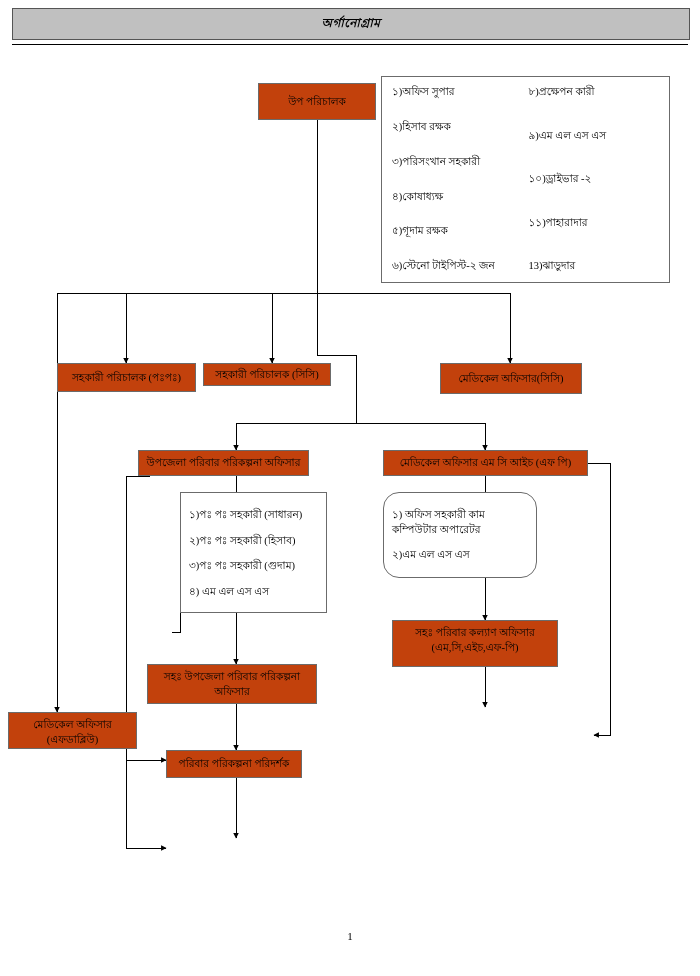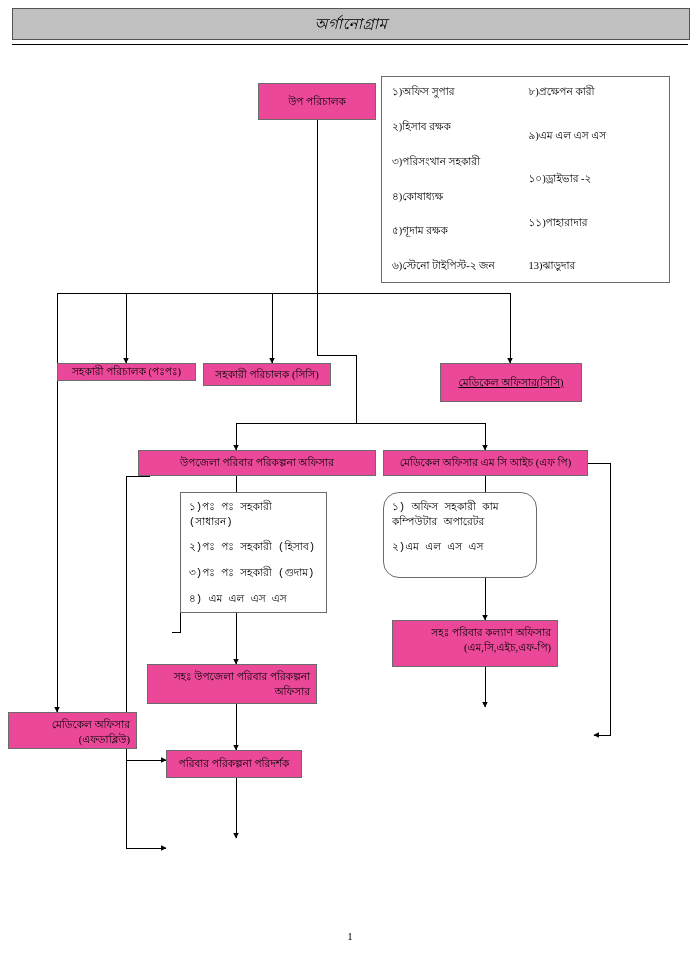--- a/index.html
+++ b/index.html
@@ -7,44 +7,44 @@
     width:700px;height:976px;background:#ffffff;position:relative;
     font-family:"Liberation Serif","DejaVu Serif",serif;
     color:#000;overflow:hidden;
   }
   #chart{position:absolute;left:0;top:0;width:700px;height:976px;}
 
   .banner{
     position:absolute;left:12px;top:8px;width:676px;height:30px;
     background:#c0c0c0;border:1px solid #555;
     display:flex;align-items:center;justify-content:center;
-    font-size:15px;font-style:italic;font-weight:normal;letter-spacing:.5px;
+    font-size:12px;font-style:italic;font-weight:bold;letter-spacing:.5px;
   }
   .rule{position:absolute;left:12px;top:44px;width:676px;height:1px;background:#000;}
 
   .node{
-    position:absolute;border:1px solid #6b6b6b;background:#ec4899;
+    position:absolute;border:1px solid #6b6b6b;background:#c2410c;
     font-size:10.5px;line-height:1.45;box-sizing:border-box;
     padding:4px 6px;z-index:3;
   }
   .node.ctr{display:flex;align-items:center;justify-content:center;text-align:center;}
-  .node.lft{text-align:right;}
+  .node.lft{text-align:center;}
 
   .listbox{
     position:absolute;border:1px solid #6b6b6b;background:#fff;
     box-sizing:border-box;z-index:3;font-size:10.5px;line-height:1.4;
   }
   #staff-list{left:381px;top:76px;width:289px;height:207px;padding:8px 10px;}
   #staff-list .cols{display:flex;height:100%;}
   #staff-list .col{flex:1;display:flex;flex-direction:column;justify-content:space-between;}
   #staff-list .col.right{padding-left:6px;}
   #staff-list .it{white-space:pre-line;}
 
   .subbox{padding:7px 8px;}
-  .subbox .it{margin:0 0 11px 0;white-space:pre-line;font-family:Liberation Mono, monospace;}
+  .subbox .it{margin:8px 0 11px 0;white-space:pre-line;}
   .subbox .it:last-child{margin-bottom:0;}
 
   .svg-layer{position:absolute;left:0;top:0;width:700px;height:976px;z-index:1;}
 
   .pagenum{
     position:absolute;left:0;top:930px;width:700px;text-align:center;
     font-size:11px;
   }
 </style>
 </head>
@@ -125,33 +125,33 @@
       <div class="col right">
         <div class="it">৮)প্রক্ষেপন কারী</div>
         <div class="it">৯)এম এল এস এস</div>
         <div class="it">১০)ড্রাইভার -২</div>
         <div class="it">১১)পাহারাদার</div>
         <div class="it">13)ঝাড়ুদার</div>
       </div>
     </div>
   </div>
 
-  <div class="node ctr" style="left:57px;top:363px;width:139px;height:18px;">
+  <div class="node ctr" style="left:57px;top:363px;width:139px;height:29px;">
     <span>সহকারী পরিচালক (পঃপঃ)</span>
   </div>
 
   <div class="node ctr" style="left:203px;top:363px;width:128px;height:23px;">
     <span>সহকারী পরিচালক (সিসি)</span>
   </div>
 
-  <div class="node ctr" style="left:440px;top:363px;width:142px;height:39px;text-decoration:underline;">
+  <div class="node ctr" style="left:440px;top:363px;width:142px;height:31px;">
     <span>মেডিকেল অফিসার(সিসি)</span>
   </div>
 
-  <div class="node ctr" style="left:138px;top:450px;width:238px;height:26px;">
+  <div class="node ctr" style="left:138px;top:450px;width:171px;height:26px;">
     <span>উপজেলা পরিবার পরিকল্পনা অফিসার</span>
   </div>
 
   <div class="node ctr" style="left:383px;top:450px;width:205px;height:26px;">
     <span>মেডিকেল অফিসার এম সি আইচ (এফ পি)</span>
   </div>
 
   <div class="listbox subbox" style="left:180px;top:492px;width:147px;height:121px;">
     <div class="it">১)পঃ পঃ সহকারী (সাধারন)</div>
     <div class="it">২)পঃ পঃ সহকারী (হিসাব)</div>

